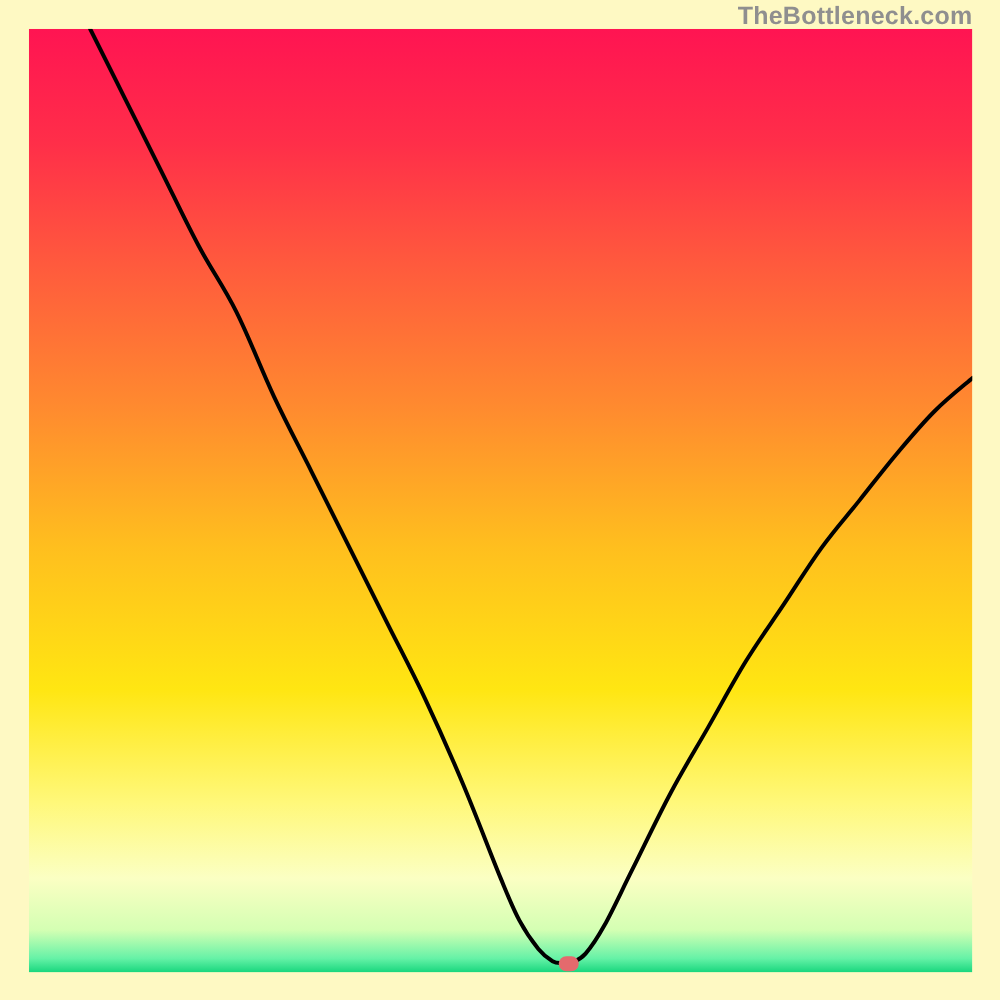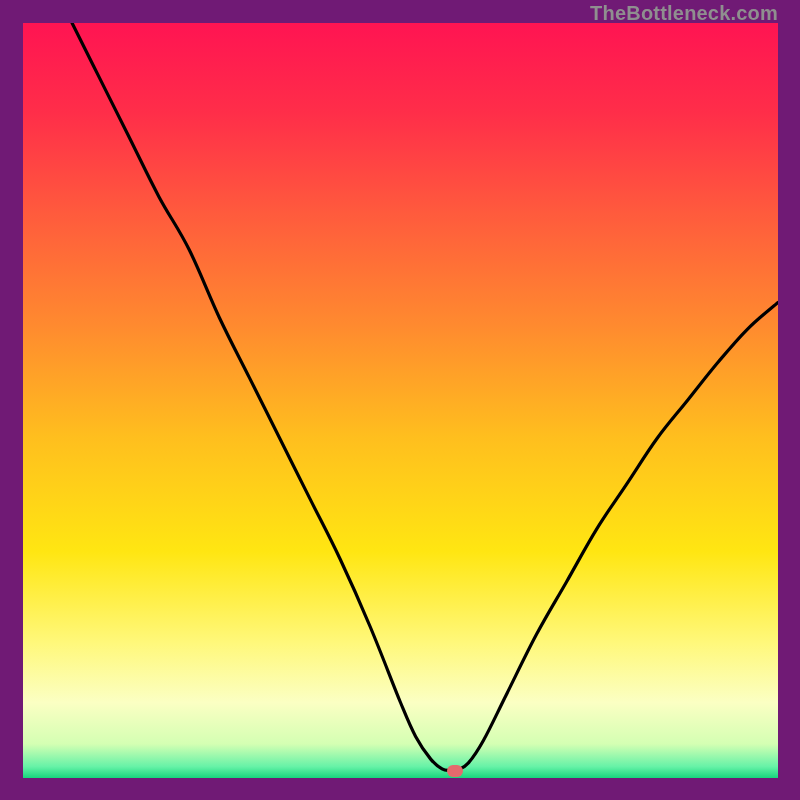--- a/index.html
+++ b/index.html
@@ -7,21 +7,21 @@
     padding: 0;
     width: 800px;
     height: 800px;
     background: #000;
     overflow: hidden;
   }
   .frame {
     position: relative;
     width: 800px;
     height: 800px;
-    background: #701a75;
+    background: #fef9c3;
   }
   .plot-area {
     position: absolute;
     left: 23px;
     top: 23px;
     width: 755px;
     height: 755px;
     overflow: hidden;
   }
   .gradient {

